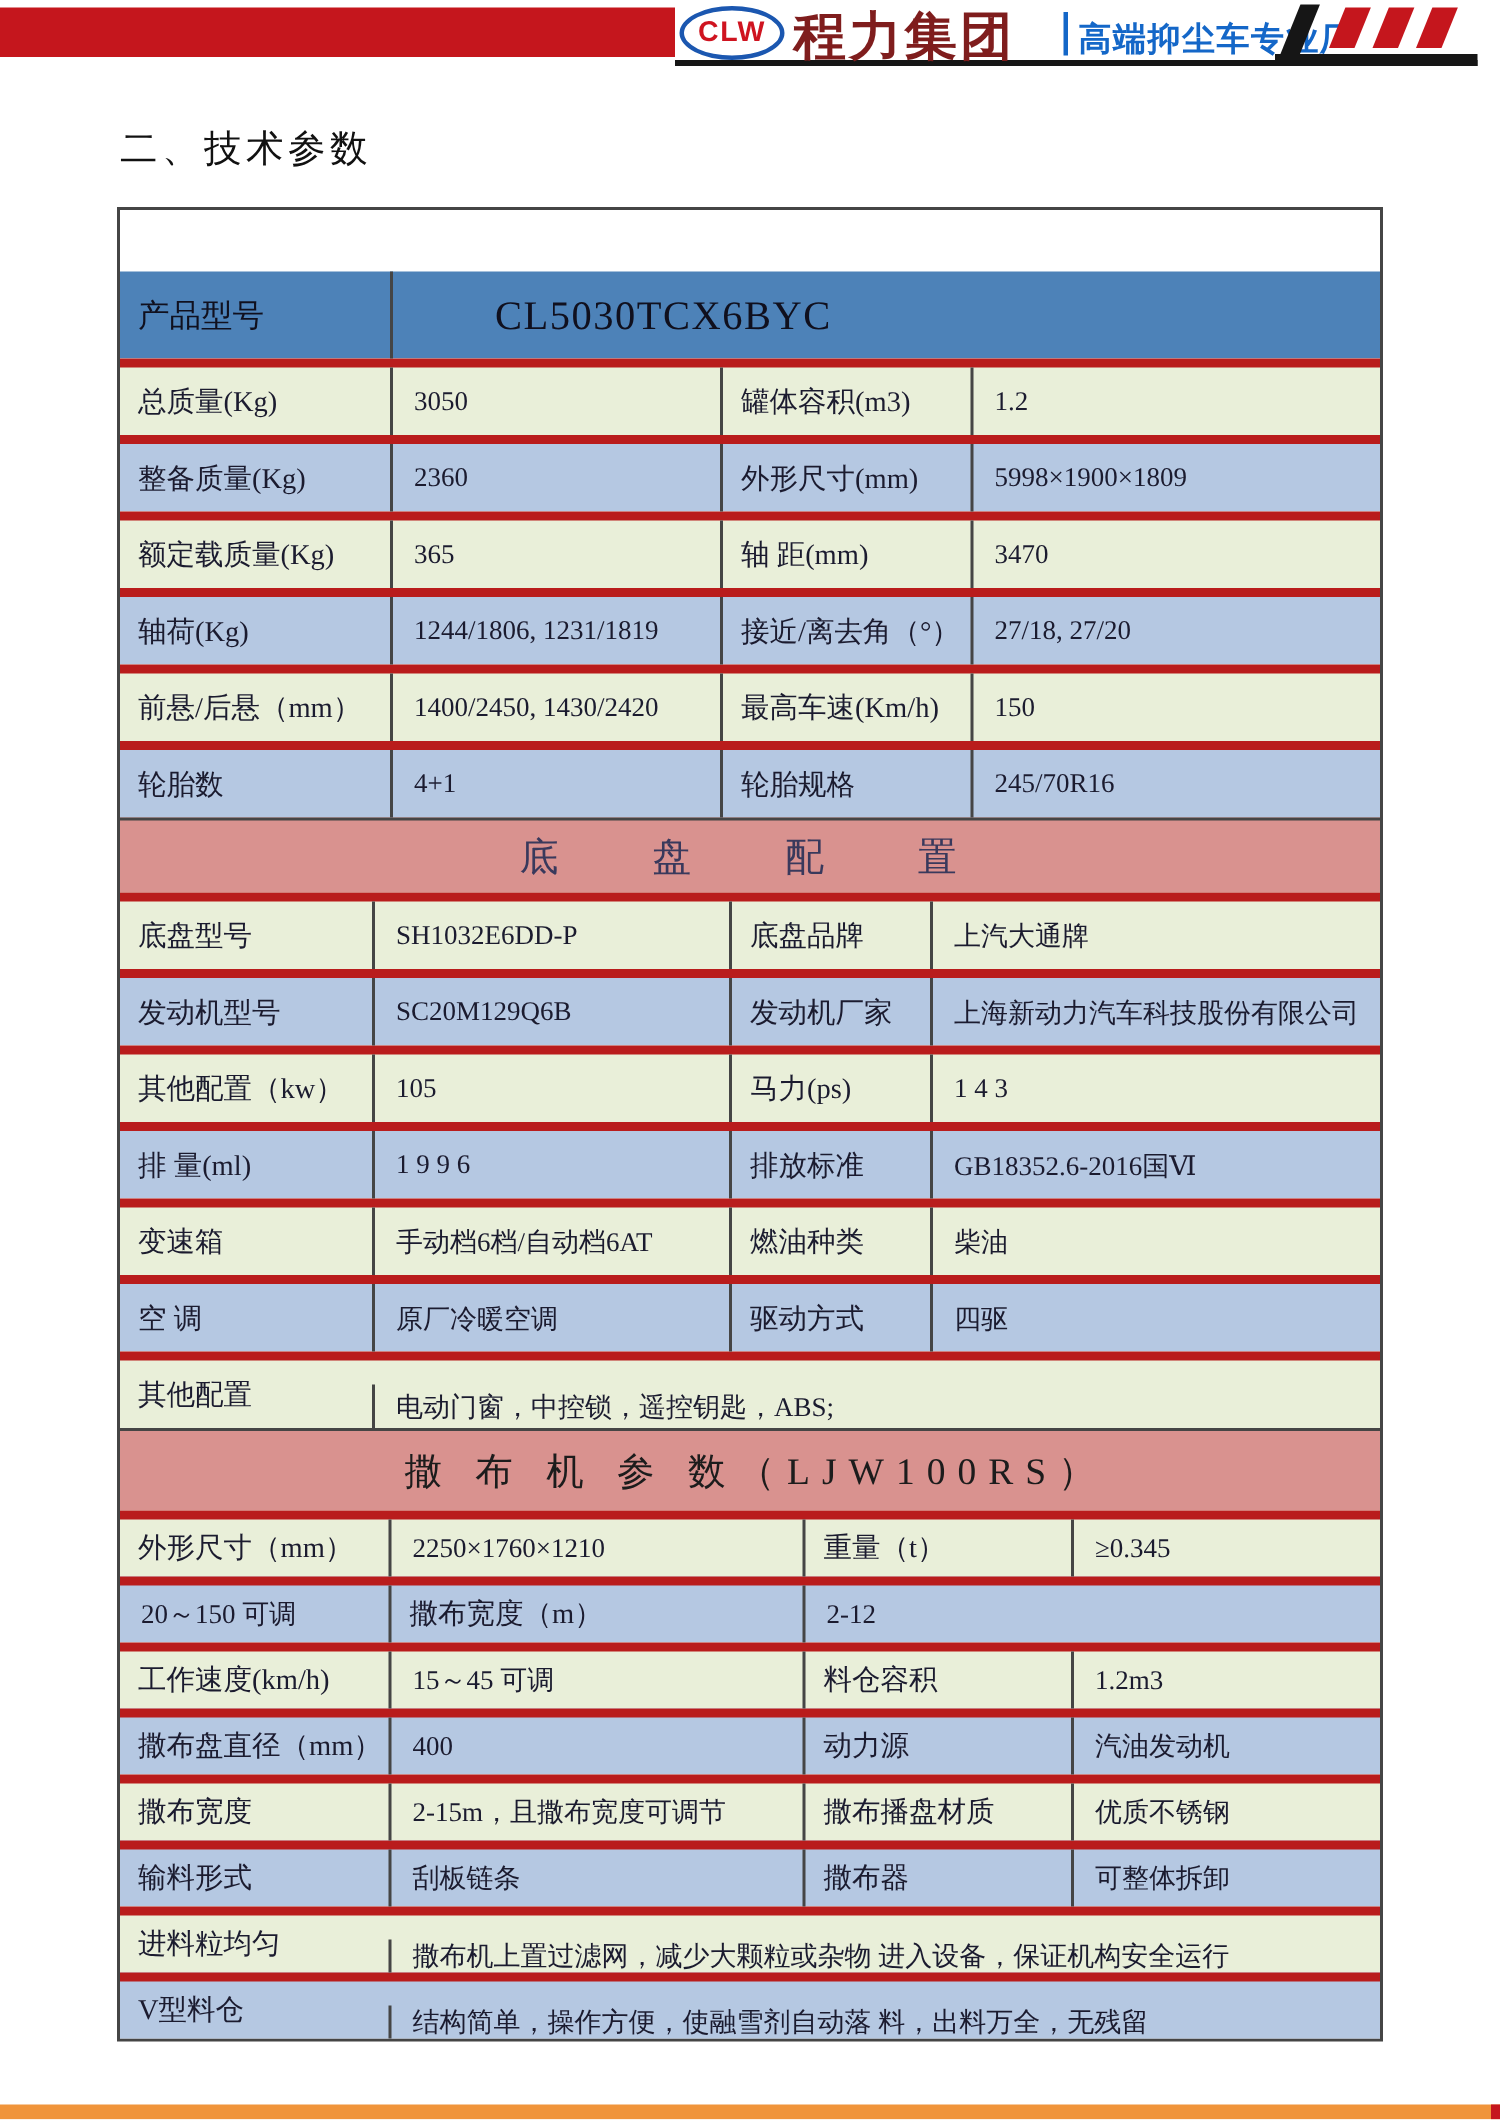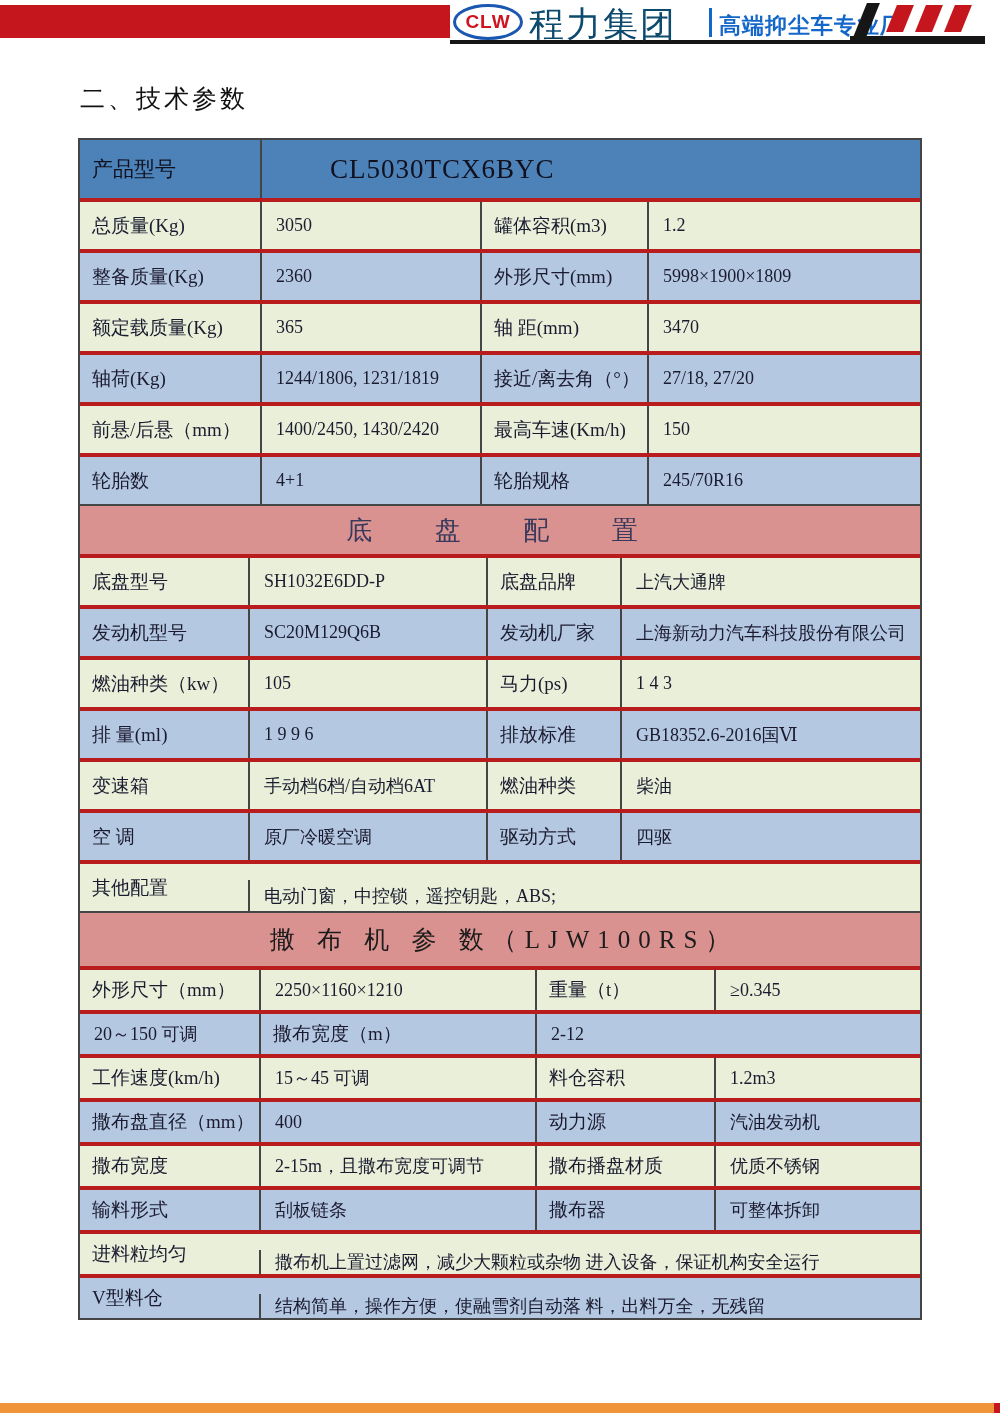--- a/index.html
+++ b/index.html
@@ -13,22 +13,22 @@
   
   .hdr-red-bar { position:absolute; left:0; top:5px; width:450px; height:33px; background:#c5161d; }
   .hdr-black-line { position:absolute; left:450px; top:40px; width:535px; height:4px; background:#161616; }
   .clw-oval {
     position:absolute; left:453px; top:4px; width:70px; height:36px;
     border:3px solid #1b57b0; border-radius:50%; background:#fff;
     display:flex; align-items:center; justify-content:center;
   }
   .clw-oval span { color:#cf1420; font-family:"Liberation Sans",sans-serif; font-weight:bold; font-size:19px; letter-spacing:1px; }
   .brand-cn {
-    position:absolute; left:529px; top:1px; color:#0c4a6e;
-    font-family:"Liberation Sans",sans-serif; font-weight:normal; font-size:35px; letter-spacing:2px;
+    position:absolute; left:529px; top:1px; color:#7f1d1d;
+    font-family:"Liberation Sans",sans-serif; font-weight:bold; font-size:35px; letter-spacing:2px;
   }
   .brand-divider { position:absolute; left:709px; top:8px; width:3px; height:29px; background:#1467c8; }
   .brand-tagline {
     position:absolute; left:719px; top:11px; color:#1467c8;
     font-family:"Liberation Sans",sans-serif; font-weight:bold; font-size:22px; letter-spacing:1px;
   }
   .swoosh-diag { position:absolute; left:852px; top:3px; width:13px; height:37px; background:#161616;
     transform:skewX(-22deg); transform-origin:bottom left; }
   .swoosh-bar { position:absolute; left:850px; top:36px; width:135px; height:8px; background:#161616; }
   .stripe { position:absolute; top:5px; width:17px; height:27px; background:#c5161d;
@@ -38,22 +38,22 @@
   
   .page-title { position:absolute; left:80px; top:82px; font-size:25px; font-weight:normal;
     letter-spacing:3px; color:#111; }
 
   
   .spec-table {
     position:absolute; left:78px; top:138px; width:844px;
     border:2px solid #454545; background:#fff; font-size:19px;
   }
   #sec1, #sec2, #sec3 { display:contents; }
-  .row { display:grid; border-top:4px solid #b91c1c; }
-  .row.first { border-top:none; }
+  .row { display:grid; border-top:6px solid #b91c1c; }
+  .row.first { border-top:none;margin-top:41px; }
   .cell { display:flex; align-items:center; padding-left:12px; overflow:hidden; white-space:nowrap; }
   .cell + .cell { border-left:2px solid #454545; }
   .cell.value { padding-left:14px; font-size:18px; }
   .cream { background:#e9efd9; }
   .blue  { background:#b5c8e2; }
 
   
   .model-row { grid-template-columns:180px 664px; height:58px; background:#4d82b8; }
   .model-row .cell { font-size:21px; color:#10101e; }
   .model-row .cell.model-value { padding-left:68px; font-size:27px; letter-spacing:1px; }
@@ -141,21 +141,21 @@
           <div class="cell label">底盘型号</div>
           <div class="cell value">SH1032E6DD-P</div>
           <div class="cell label">底盘品牌</div>
           <div class="cell value">上汽大通牌</div>
         </div><div class="row sec2-row blue">
           <div class="cell label">发动机型号</div>
           <div class="cell value">SC20M129Q6B</div>
           <div class="cell label">发动机厂家</div>
           <div class="cell value">上海新动力汽车科技股份有限公司</div>
         </div><div class="row sec2-row cream">
-          <div class="cell label">燃油种类（kw）</div>
+          <div class="cell label">其他配置（kw）</div>
           <div class="cell value">105</div>
           <div class="cell label">马力(ps)</div>
           <div class="cell value">1 4 3</div>
         </div><div class="row sec2-row blue">
           <div class="cell label">排 量(ml)</div>
           <div class="cell value">1 9 9 6</div>
           <div class="cell label">排放标准</div>
           <div class="cell value">GB18352.6-2016国Ⅵ</div>
         </div><div class="row sec2-row cream">
           <div class="cell label">变速箱</div>
@@ -168,21 +168,21 @@
           <div class="cell label">驱动方式</div>
           <div class="cell value">四驱</div>
         </div><div class="row sec2-row cream span-row">
           <div class="cell label">其他配置</div>
           <div class="cell value">电动门窗，中控锁，遥控钥匙，ABS;</div>
         </div></div>
 
     <div class="section-header spreader">撒 布 机 参 数（LJW100RS）</div>
     <div id="sec3"><div class="row sec3-row cream">
           <div class="cell label">外形尺寸（mm）</div>
-          <div class="cell value">2250×1160×1210</div>
+          <div class="cell value">2250×1760×1210</div>
           <div class="cell label">重量（t）</div>
           <div class="cell value">≥0.345</div>
         </div><div class="row sec3-row blue">
           <div class="cell value">20～150 可调</div>
           <div class="cell label">撒布宽度（m）</div>
           <div class="cell value">2-12</div>
         </div><div class="row sec3-row cream">
           <div class="cell label">工作速度(km/h)</div>
           <div class="cell value">15～45 可调</div>
           <div class="cell label">料仓容积</div>

